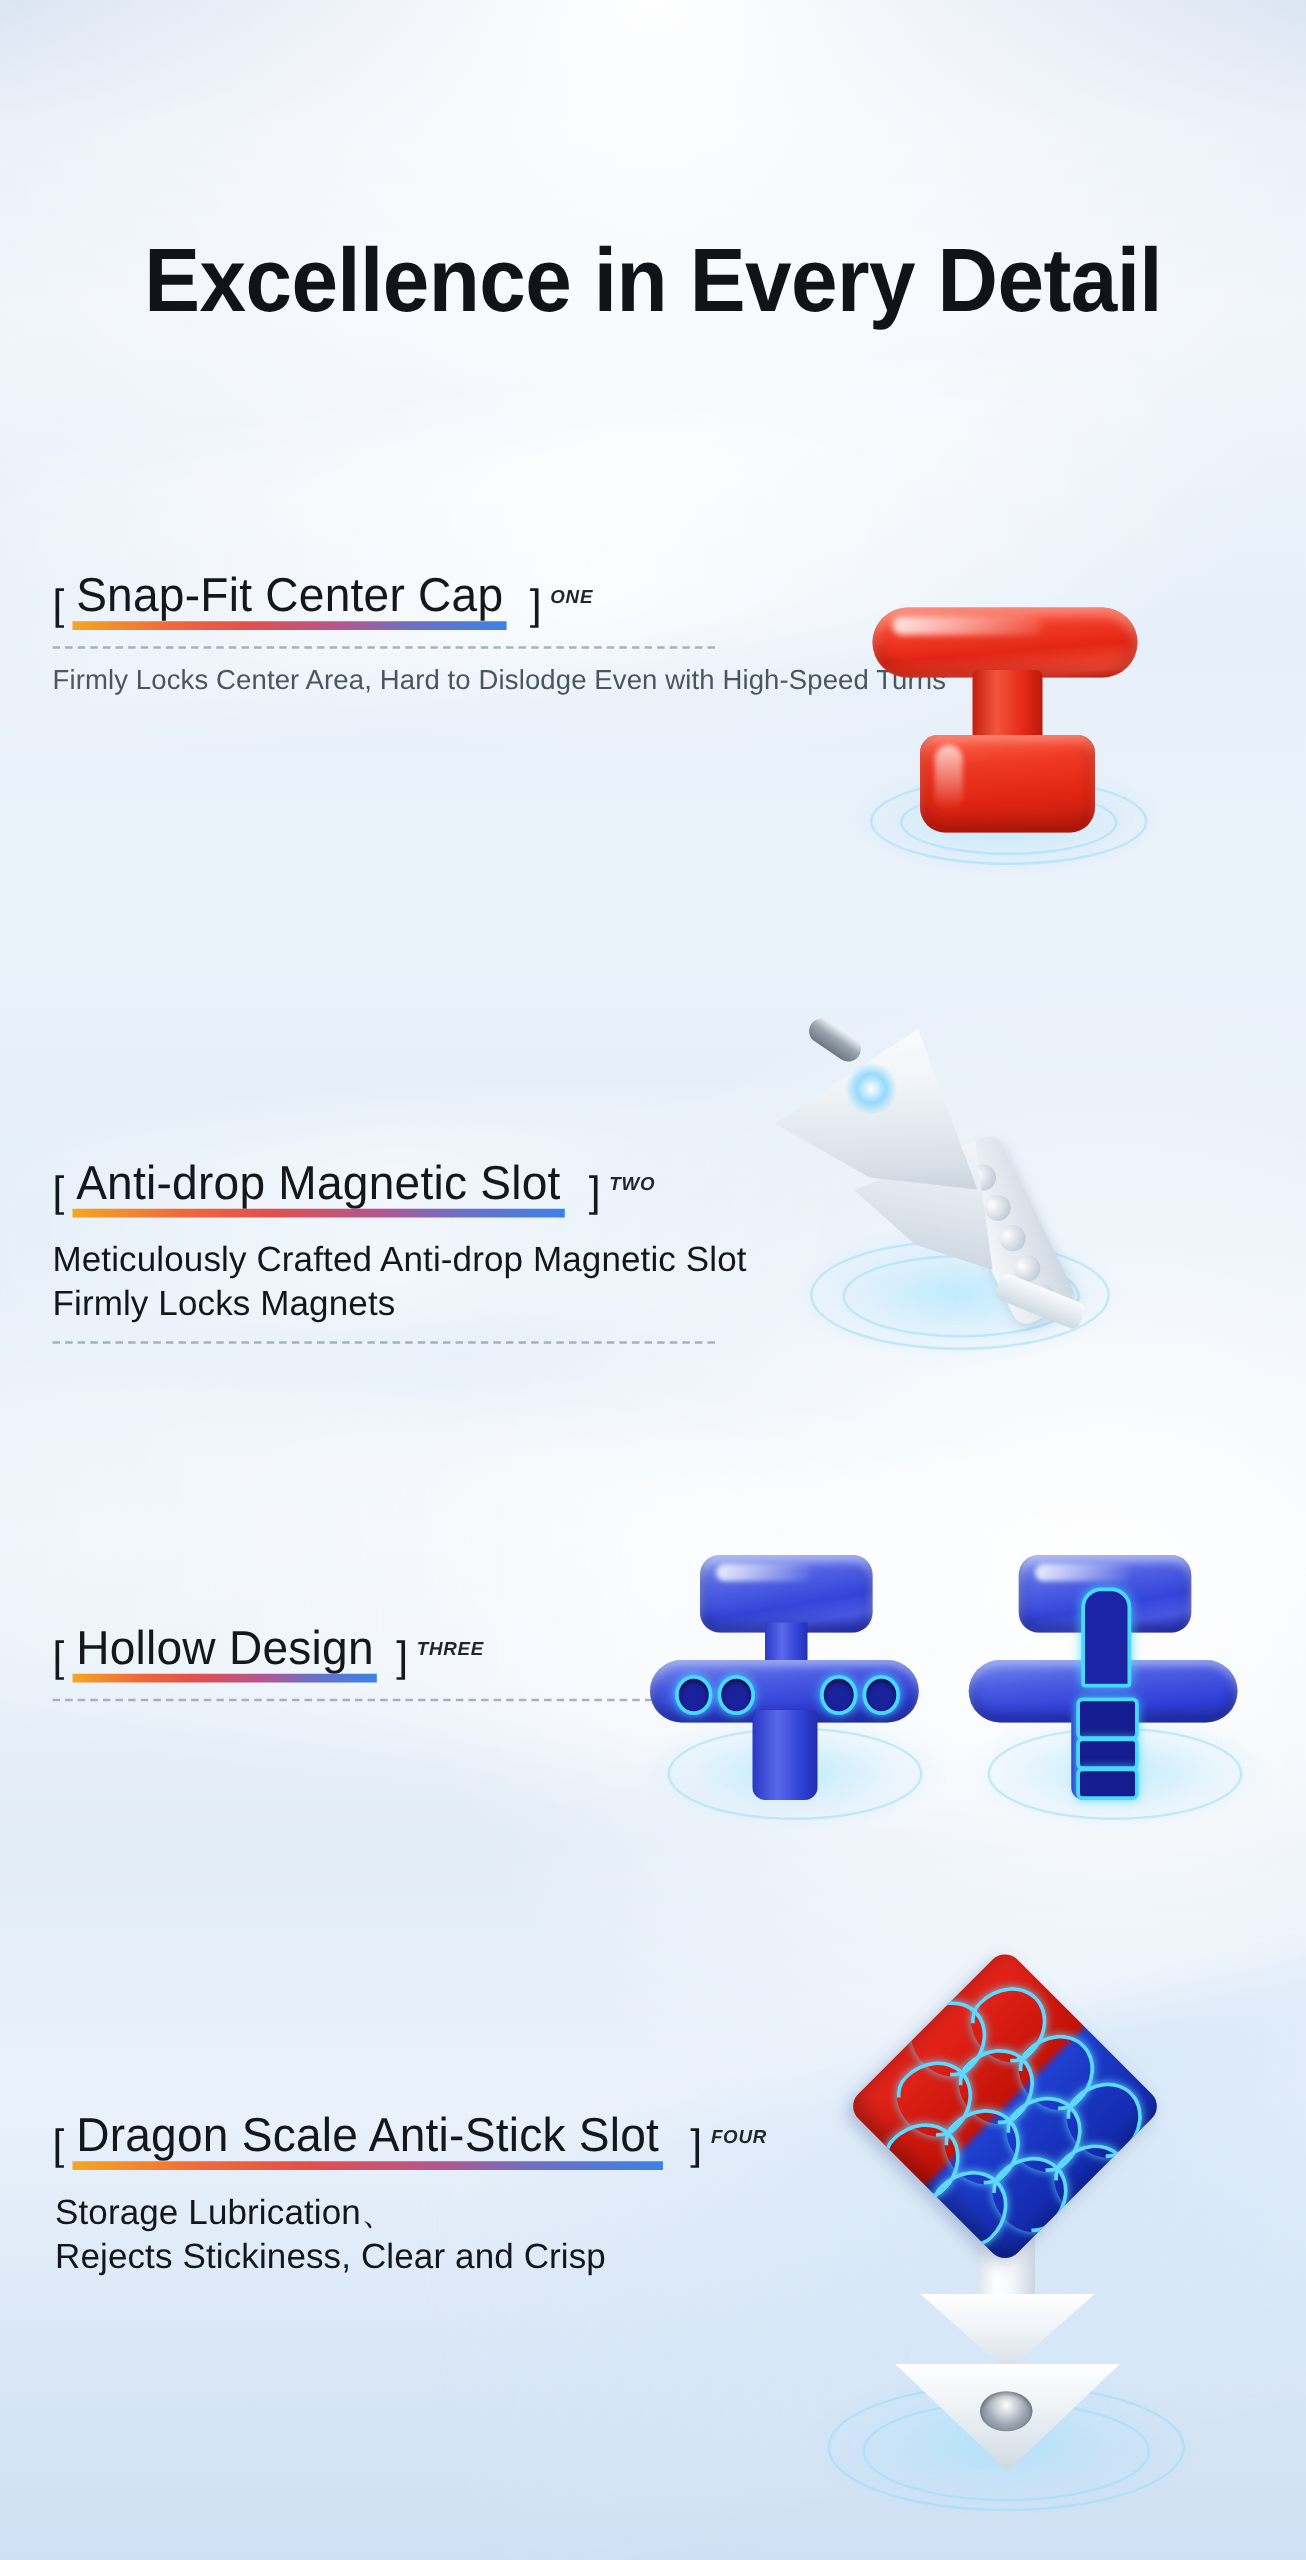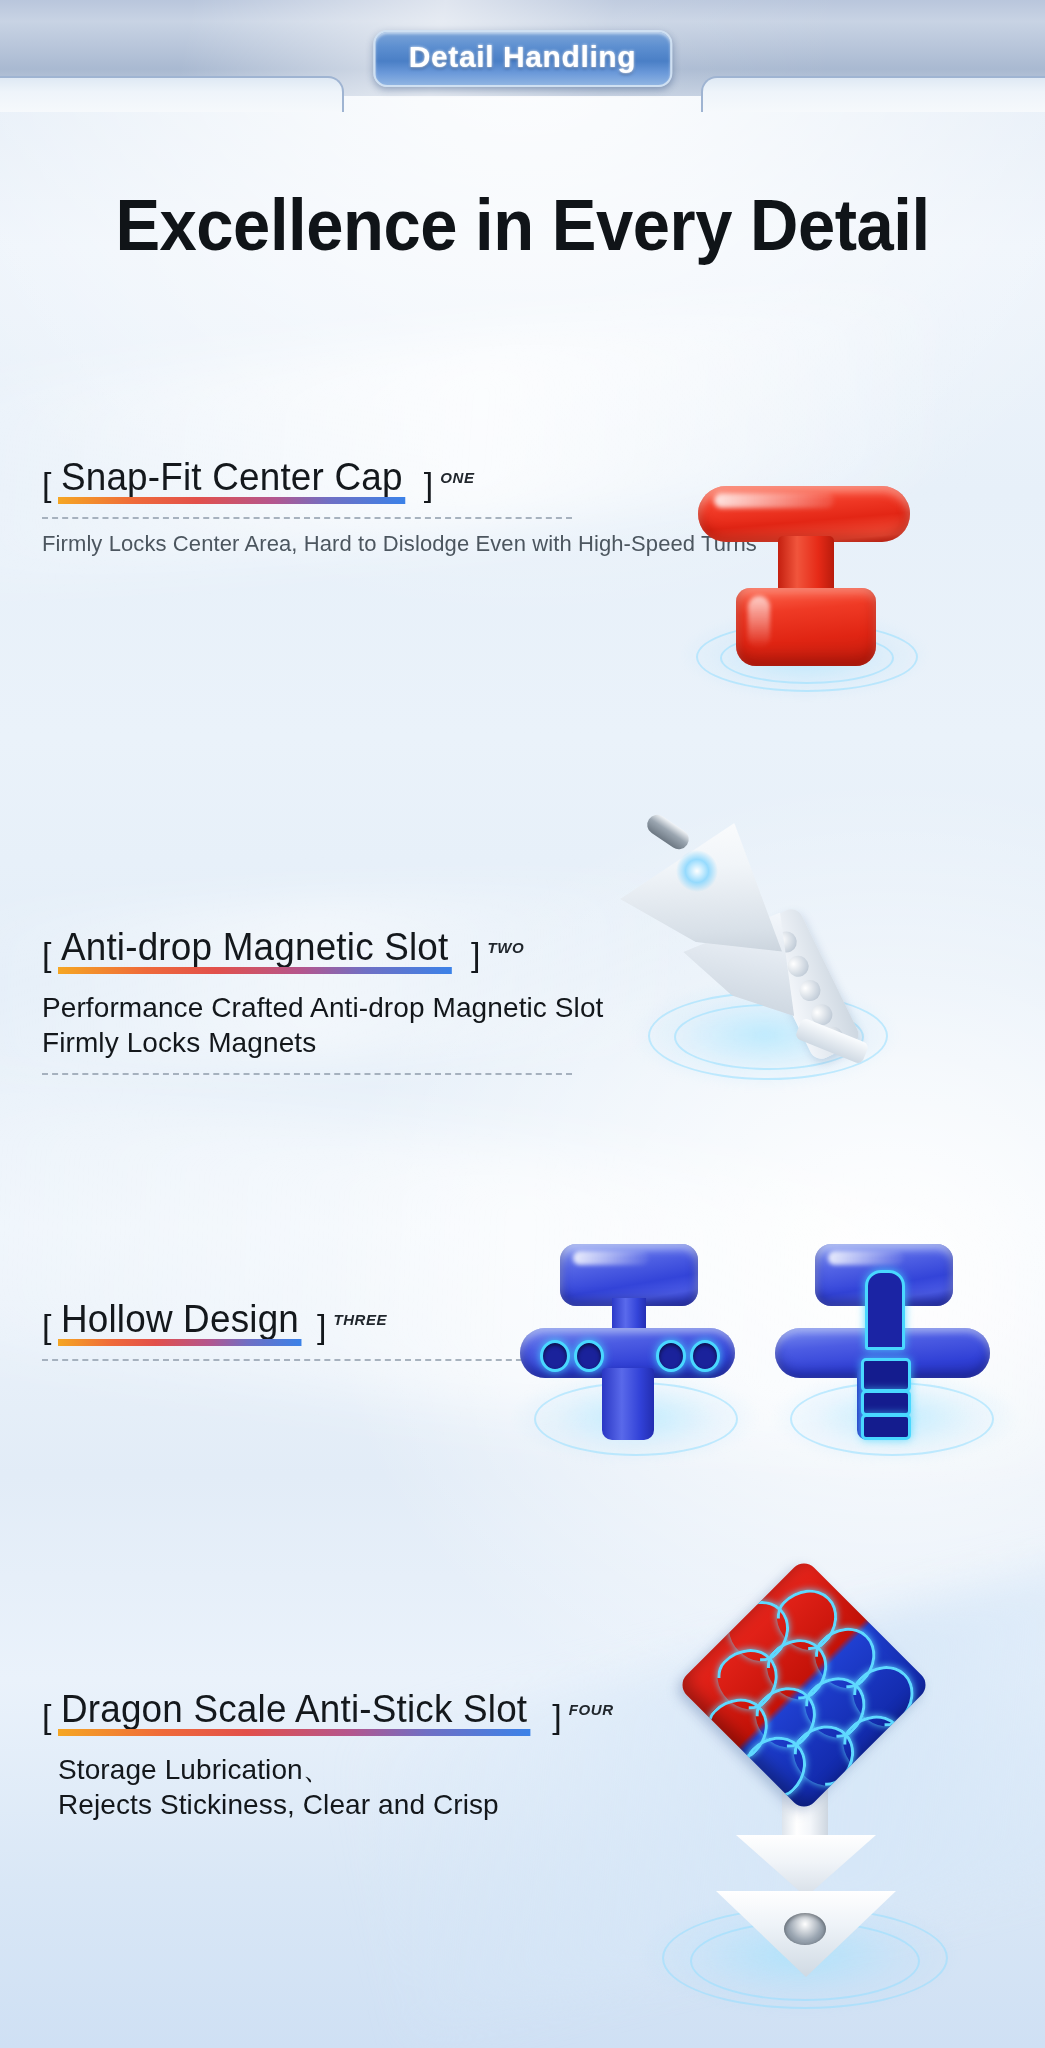--- a/index.html
+++ b/index.html
@@ -190,28 +190,20 @@
 </head>
 <body>
 
 <div class="page">
 
   <div class="streak s1"></div>
   <div class="streak s4"></div>
   <div class="streak s2"></div>
   <div class="streak s3"></div>
 
-  <div class="banner">
-    <div class="banner-sheen"></div>
-    <div class="shelf left"></div>
-    <div class="shelf right"></div>
-    <div class="pill">
-      <div class="pill-text">Detail Handling</div>
-    </div>
-  </div>
 
   <div class="main-title">Excellence in Every Detail</div>
 
   <div class="feature f1">
     <div class="head-row">
       <span class="brk">[</span>
       <span class="head-title">Snap-Fit Center Cap</span>
       <span class="brk">]</span>
       <span class="ord">ONE</span>
     </div>
@@ -228,21 +220,21 @@
     <div class="base"></div>
   </div>
 
   <div class="feature f2">
     <div class="head-row">
       <span class="brk">[</span>
       <span class="head-title">Anti-drop Magnetic Slot</span>
       <span class="brk">]</span>
       <span class="ord">TWO</span>
     </div>
-    <div class="body-text">Performance Crafted Anti-drop Magnetic Slot
+    <div class="body-text">Meticulously Crafted Anti-drop Magnetic Slot
 Firmly Locks Magnets</div>
     <div class="divider d2"></div>
   </div>
 
   <div class="art mag">
     <div class="halo" style="left:30px;top:180px;width:270px;height:110px;"></div>
     <div class="ring" style="left:48px;top:192px;width:236px;height:84px;"></div>
     <div class="ring" style="left:74px;top:204px;width:186px;height:62px;"></div>
     <div class="arm">
       <div class="hole" style="top:18px;"></div>
@@ -297,21 +289,21 @@
     </div>
   </div>
 
   <div class="feature f4">
     <div class="head-row">
       <span class="brk">[</span>
       <span class="head-title">Dragon Scale Anti-Stick Slot</span>
       <span class="brk">]</span>
       <span class="ord">FOUR</span>
     </div>
-    <div class="body-text" style="margin-left:16px;">Storage Lubrication、
+    <div class="body-text" style="margin-left:2px;">Storage Lubrication、
 Rejects Stickiness, Clear and Crisp</div>
   </div>
 
   <div class="art dragon">
     <div class="halo" style="left:-40px;top:300px;width:320px;height:120px;"></div>
     <div class="ring" style="left:-18px;top:312px;width:282px;height:98px;"></div>
     <div class="ring" style="left:10px;top:326px;width:226px;height:76px;"></div>
     <div class="shaft"></div>
     <div class="cone1"></div>
     <div class="cone2"></div>

